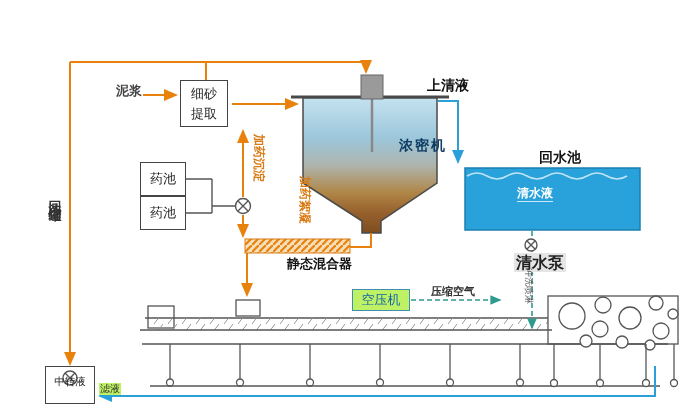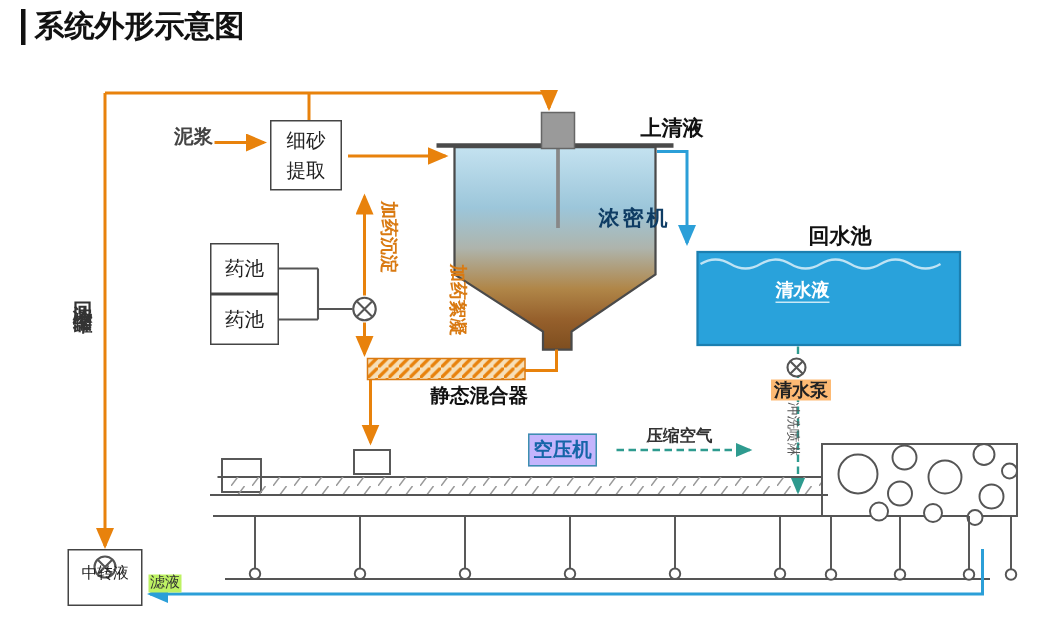--- a/index.html
+++ b/index.html
@@ -135,48 +135,47 @@
         <circle cx="531" cy="245" r="6"></circle>
         <path d="M527,241 L535,249 M527,249 L535,241" fill="none"></path>
       </g>
       <g>
         <circle cx="70" cy="378" r="7"></circle>
         <path d="M65,373 L75,383 M65,383 L75,373" fill="none"></path>
       </g>
     </g>
   </svg>
 
-  <div class="lbl title">系统外形示意图</div>
 
   <div class="box" style="left:180px;top:80px;width:48px;height:47px;font-size:13px;">
     <span style="width:30px;line-height:1.5;">细砂提取</span>
   </div>
   <div class="box" style="left:140px;top:162px;width:46px;height:34px;font-size:13px;">
     <span>药池</span>
   </div>
   <div class="box" style="left:140px;top:196px;width:46px;height:34px;font-size:13px;">
     <span>药池</span>
   </div>
-  <div class="box" style="left:352px;top:289px;width:46px;height:22px;border:1.5px solid #3e8fb0;
-       color:#1565a8;font-weight:700;font-size:13px;background:#c4b5fd;">
+  <div class="box" style="left:352px;top:289px;width:58px;height:22px;border:1.5px solid #3e8fb0;
+       color:#1565a8;font-weight:400;font-size:13px;background:#bef264;">
     <span>空压机</span>
   </div>
   <div class="box" style="left:45px;top:366px;width:50px;height:38px;align-items:flex-end;
        padding-bottom:14px;font-size:10.5px;">
     <span>中转液</span>
   </div>
 
   <div class="lbl" style="left:116px;top:83px;font-size:13px;font-weight:700;color:#444;">泥浆</div>
   <div class="lbl" style="left:427px;top:77px;font-size:14px;font-weight:700;color:#111;">上清液</div>
   <div class="lbl" style="left:358px;top:137px;font-size:14px;font-weight:700;color:#0e3c64;letter-spacing:2px;margin-left:41px;">浓密机</div>
   <div class="lbl" style="left:539px;top:149px;font-size:14px;font-weight:700;color:#111;">回水池</div>
   <div class="lbl" style="left:517px;top:186px;font-size:12px;font-weight:700;color:#fff;
        border-bottom:1px solid rgba(255,255,255,0.75);padding-bottom:1px;">清水液</div>
   <div class="lbl rot90" style="left:266px;top:134px;font-size:12px;font-weight:700;color:#D97A12;">加药沉淀</div>
   <div class="lbl rot90" style="left:312px;top:176px;font-size:12px;font-weight:700;color:#D97A12;">加药絮凝</div>
   <div class="lbl" style="left:246px;top:256px;font-size:13px;font-weight:700;color:#111;margin-left:41px;">静态混合器</div>
   <div class="lbl vert" style="left:47px;top:190px;font-size:13px;font-weight:700;color:#333;letter-spacing:3px;">回浓缩罐</div>
-  <div class="lbl" style="left:514px;top:253px;font-size:12px;font-weight:700;color:#222;background:#fdba74;padding:0 2px;">清水泵</div>
+  <div class="lbl" style="left:514px;top:253px;font-size:16px;font-weight:700;color:#222;background:#e5e5e5;padding:0 2px;">清水泵</div>
   <div class="lbl rot90" style="left:534px;top:268px;font-size:9px;color:#555;">冲洗喷淋</div>
   <div class="lbl" style="left:431px;top:285px;font-size:11px;font-weight:600;color:#333;">压缩空气</div>
   <div class="lbl" style="left:99px;top:383px;font-size:10px;color:#333;background:#bef264;padding:0 1px;">滤液</div>
 
 </div>
 
 </body></html>

